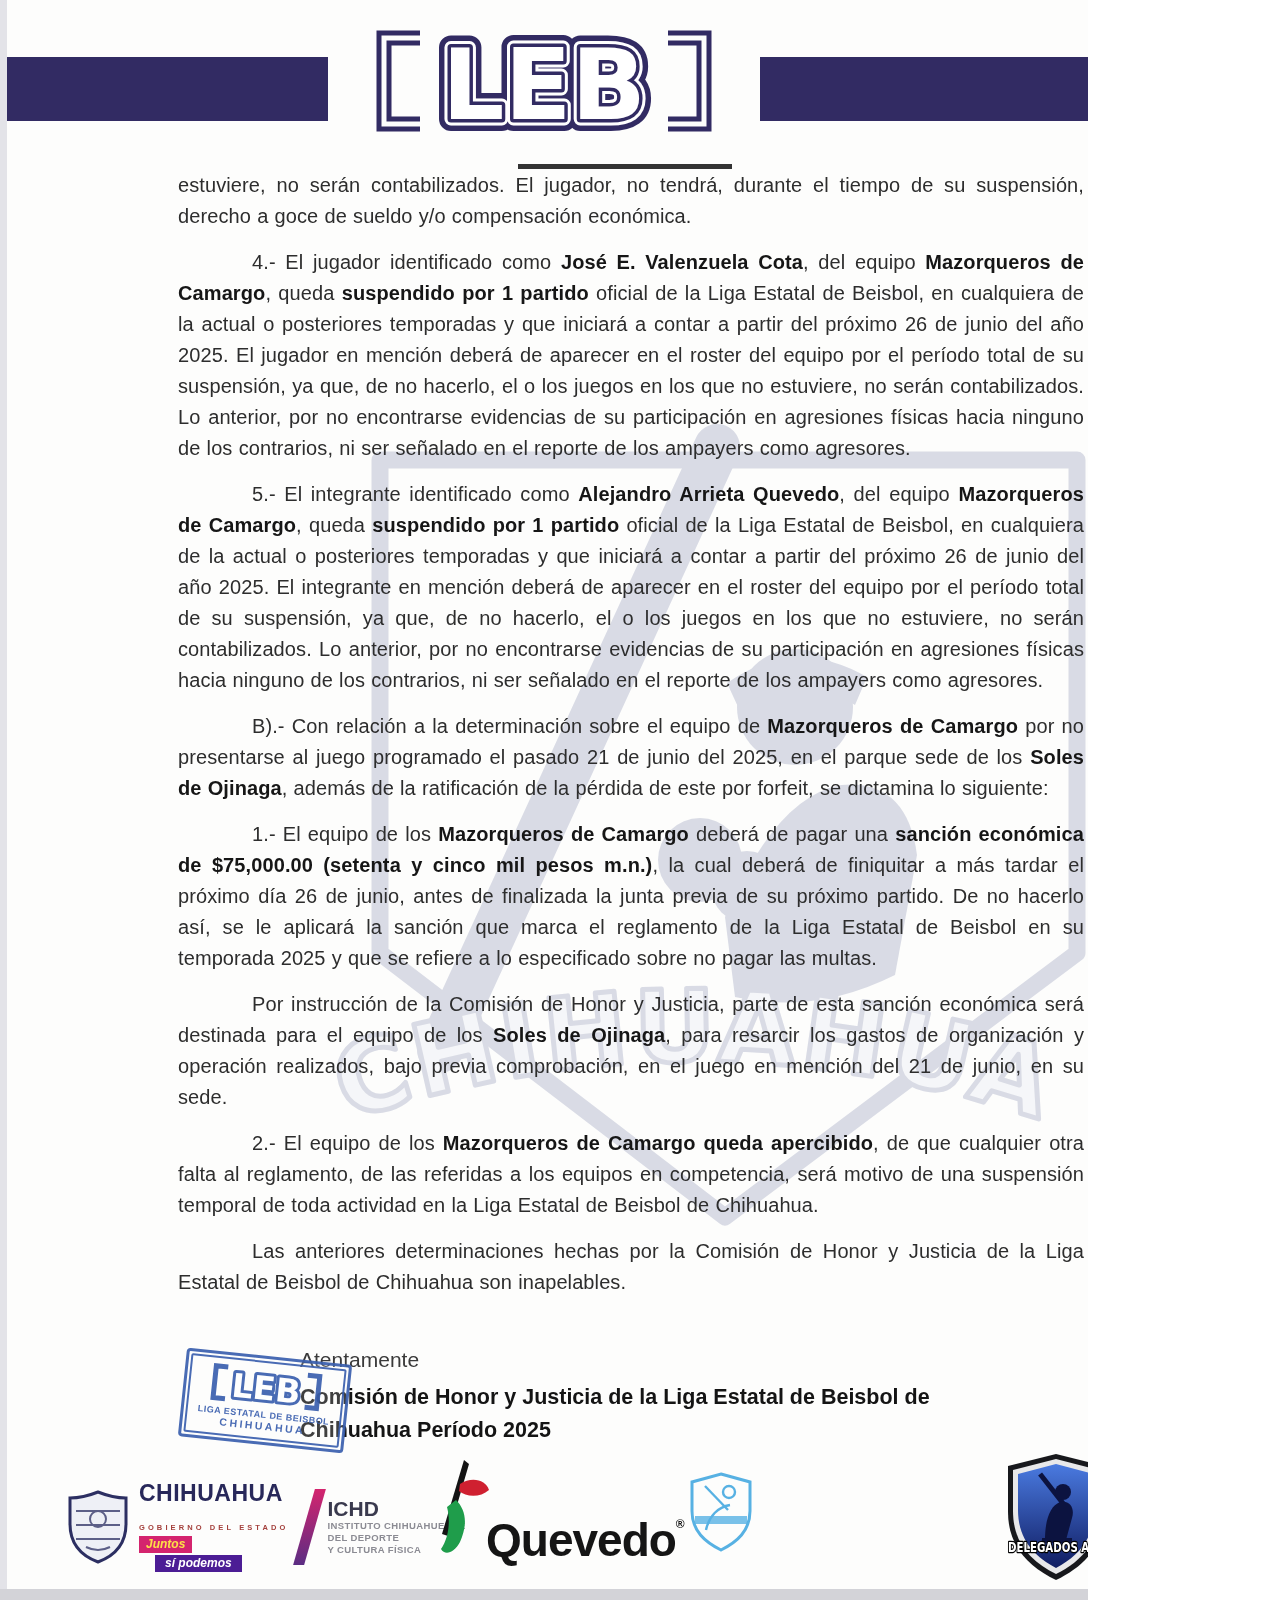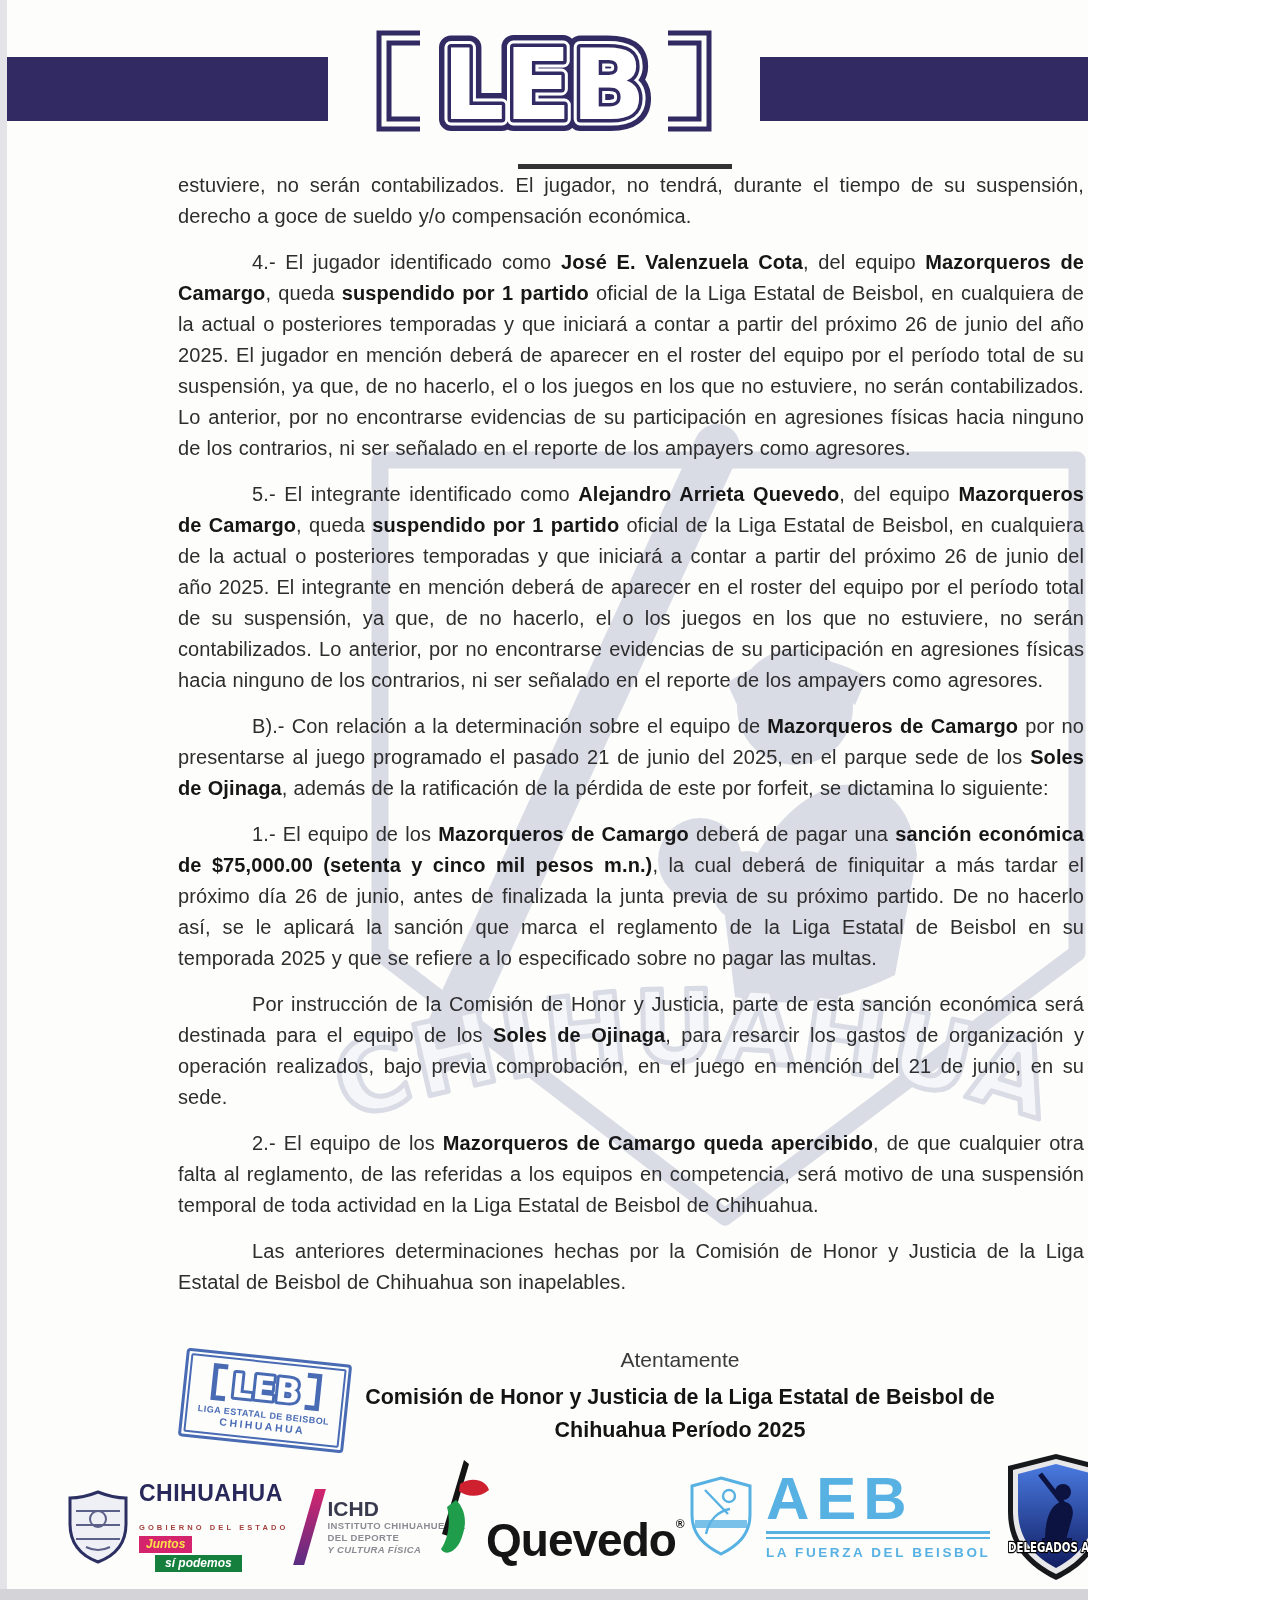--- a/index.html
+++ b/index.html
@@ -27,44 +27,44 @@
   .doc {
     position:absolute; left:178px; top:170px; width:906px; z-index:3;
     color:#2d2d2d; font-size:20px; line-height:31px; text-align:justify;
     letter-spacing:.1px; word-spacing:.5px;
   }
   .doc p { margin:0 0 15px 0; }
   .doc p.indent { text-indent:74px; }
   .doc b { font-weight:bold; color:#161616; }
 
   
-  .signature { position:absolute; left:300px; top:1348px; width:760px; text-align:center; z-index:4; }
+  .signature { position:absolute; left:300px; top:1348px; width:760px; text-align:left; z-index:4; }
   .closing { font-size:21px; color:#3a3a3a; margin-bottom:9px; }
   .sig-line { font-size:21.5px; font-weight:bold; color:#141414; line-height:33px; }
 
   
   .stamp { position:absolute; left:182px; top:1356px; transform:rotate(6deg); z-index:4;
     border:3px solid #3a5fae; border-radius:4px; padding:2px; opacity:.92; background:rgba(255,255,255,.2); }
   .stamp-inner { border:2px solid #3a5fae; border-radius:2px; padding:2px 10px 6px; text-align:center; }
   .stamp-l1 { font-size:9px; font-weight:bold; color:#3a5fae; letter-spacing:.5px; margin-top:-3px; white-space:nowrap; }
   .stamp-l2 { font-size:10.5px; font-weight:bold; color:#3a5fae; letter-spacing:2.5px; }
 
   
   .logo-chih { position:absolute; left:66px; top:1482px; display:flex; align-items:center; z-index:4; }
   .chih-text { margin-left:9px; }
   .chih-title { font-size:23px; font-weight:bold; color:#28285a; letter-spacing:.5px; line-height:23px; }
   .chih-sub { font-size:7.5px; color:#a4403c; letter-spacing:3.1px; font-weight:bold; margin-top:18px; }
   .badge1 { display:inline-block; background:#d4246e; color:#fde047; font-style:italic; font-weight:bold;
     font-size:12px; padding:1px 7px 2px; margin-top:4px; }
-  .badge2 { display:inline-block; background:#15803d; color:#fff; font-style:italic; font-weight:bold;
+  .badge2 { display:inline-block; background:#4c1d95; color:#fff; font-style:italic; font-weight:bold;
     font-size:12px; padding:1px 10px 2px; margin-left:16px; margin-top:-2px; }
   .slash { width:11px; height:76px; background:linear-gradient(#d4246e,#5b2d83); transform:skewX(-16deg); margin:0 12px 0 16px; }
   .ichd-title { font-size:21px; font-weight:bold; color:#3a3a4e; line-height:22px; }
   .ichd-line { font-size:9.5px; color:#8b8b93; font-weight:bold; letter-spacing:.4px; line-height:12px; }
-  .ichd-line.it { font-style:italic; }
+  .ichd-line.it { }
 
   .logo-femebe { position:absolute; left:428px; top:1458px; display:flex; align-items:flex-end; z-index:4; }
   .femebe-name { font-size:46px; font-weight:bold; color:#151515; letter-spacing:-1px; line-height:40px; margin-left:-6px; }
   .femebe-name sup { font-size:12px; vertical-align:28px; }
 
   .logo-aeb { position:absolute; left:688px; top:1472px; display:flex; align-items:center; z-index:4; }
   .aeb-main { margin-left:12px; }
   .aeb-name { font-size:60px; font-weight:bold; color:#57b1e3; letter-spacing:7px; line-height:54px; }
   .aeb-rule1 { border-top:3px solid #57b1e3; margin-top:5px; }
   .aeb-rule2 { border-top:2px solid #57b1e3; margin-top:3px; }
@@ -179,26 +179,20 @@
   <div class="logo-aeb">
     <svg width="66" height="80" viewBox="0 0 66 80">
       <path d="M33 2 L62 10 V39 C62 59 49 70 33 78 C17 70 4 59 4 39 V10 Z" fill="none" stroke="#57b1e3" stroke-width="3"></path>
       <g stroke="#57b1e3" stroke-width="2.4" fill="none">
         <line x1="17" y1="14" x2="40" y2="38"></line>
         <circle cx="41" cy="20" r="6"></circle>
         <path d="M18 58 C21 44 30 35 42 33"></path>
       </g>
       <rect x="7" y="44" width="52" height="8" fill="#57b1e3" opacity=".8"></rect>
     </svg>
-    <div class="aeb-main">
-      <div class="aeb-name">AEB</div>
-      <div class="aeb-rule1"></div>
-      <div class="aeb-rule2"></div>
-      <div class="aeb-tag">LA FUERZA DEL BEISBOL</div>
-    </div>
   </div>
 
   <div class="logo-delegados">
     <svg width="112" height="134" viewBox="0 0 112 134">
       <defs>
         <linearGradient id="delgrad" x1="0" y1="0" x2="0" y2="1">
           <stop offset="0" stop-color="#4a7ae0"></stop>
             <stop offset="1" stop-color="#101d62"></stop>
         </linearGradient>
       </defs>

